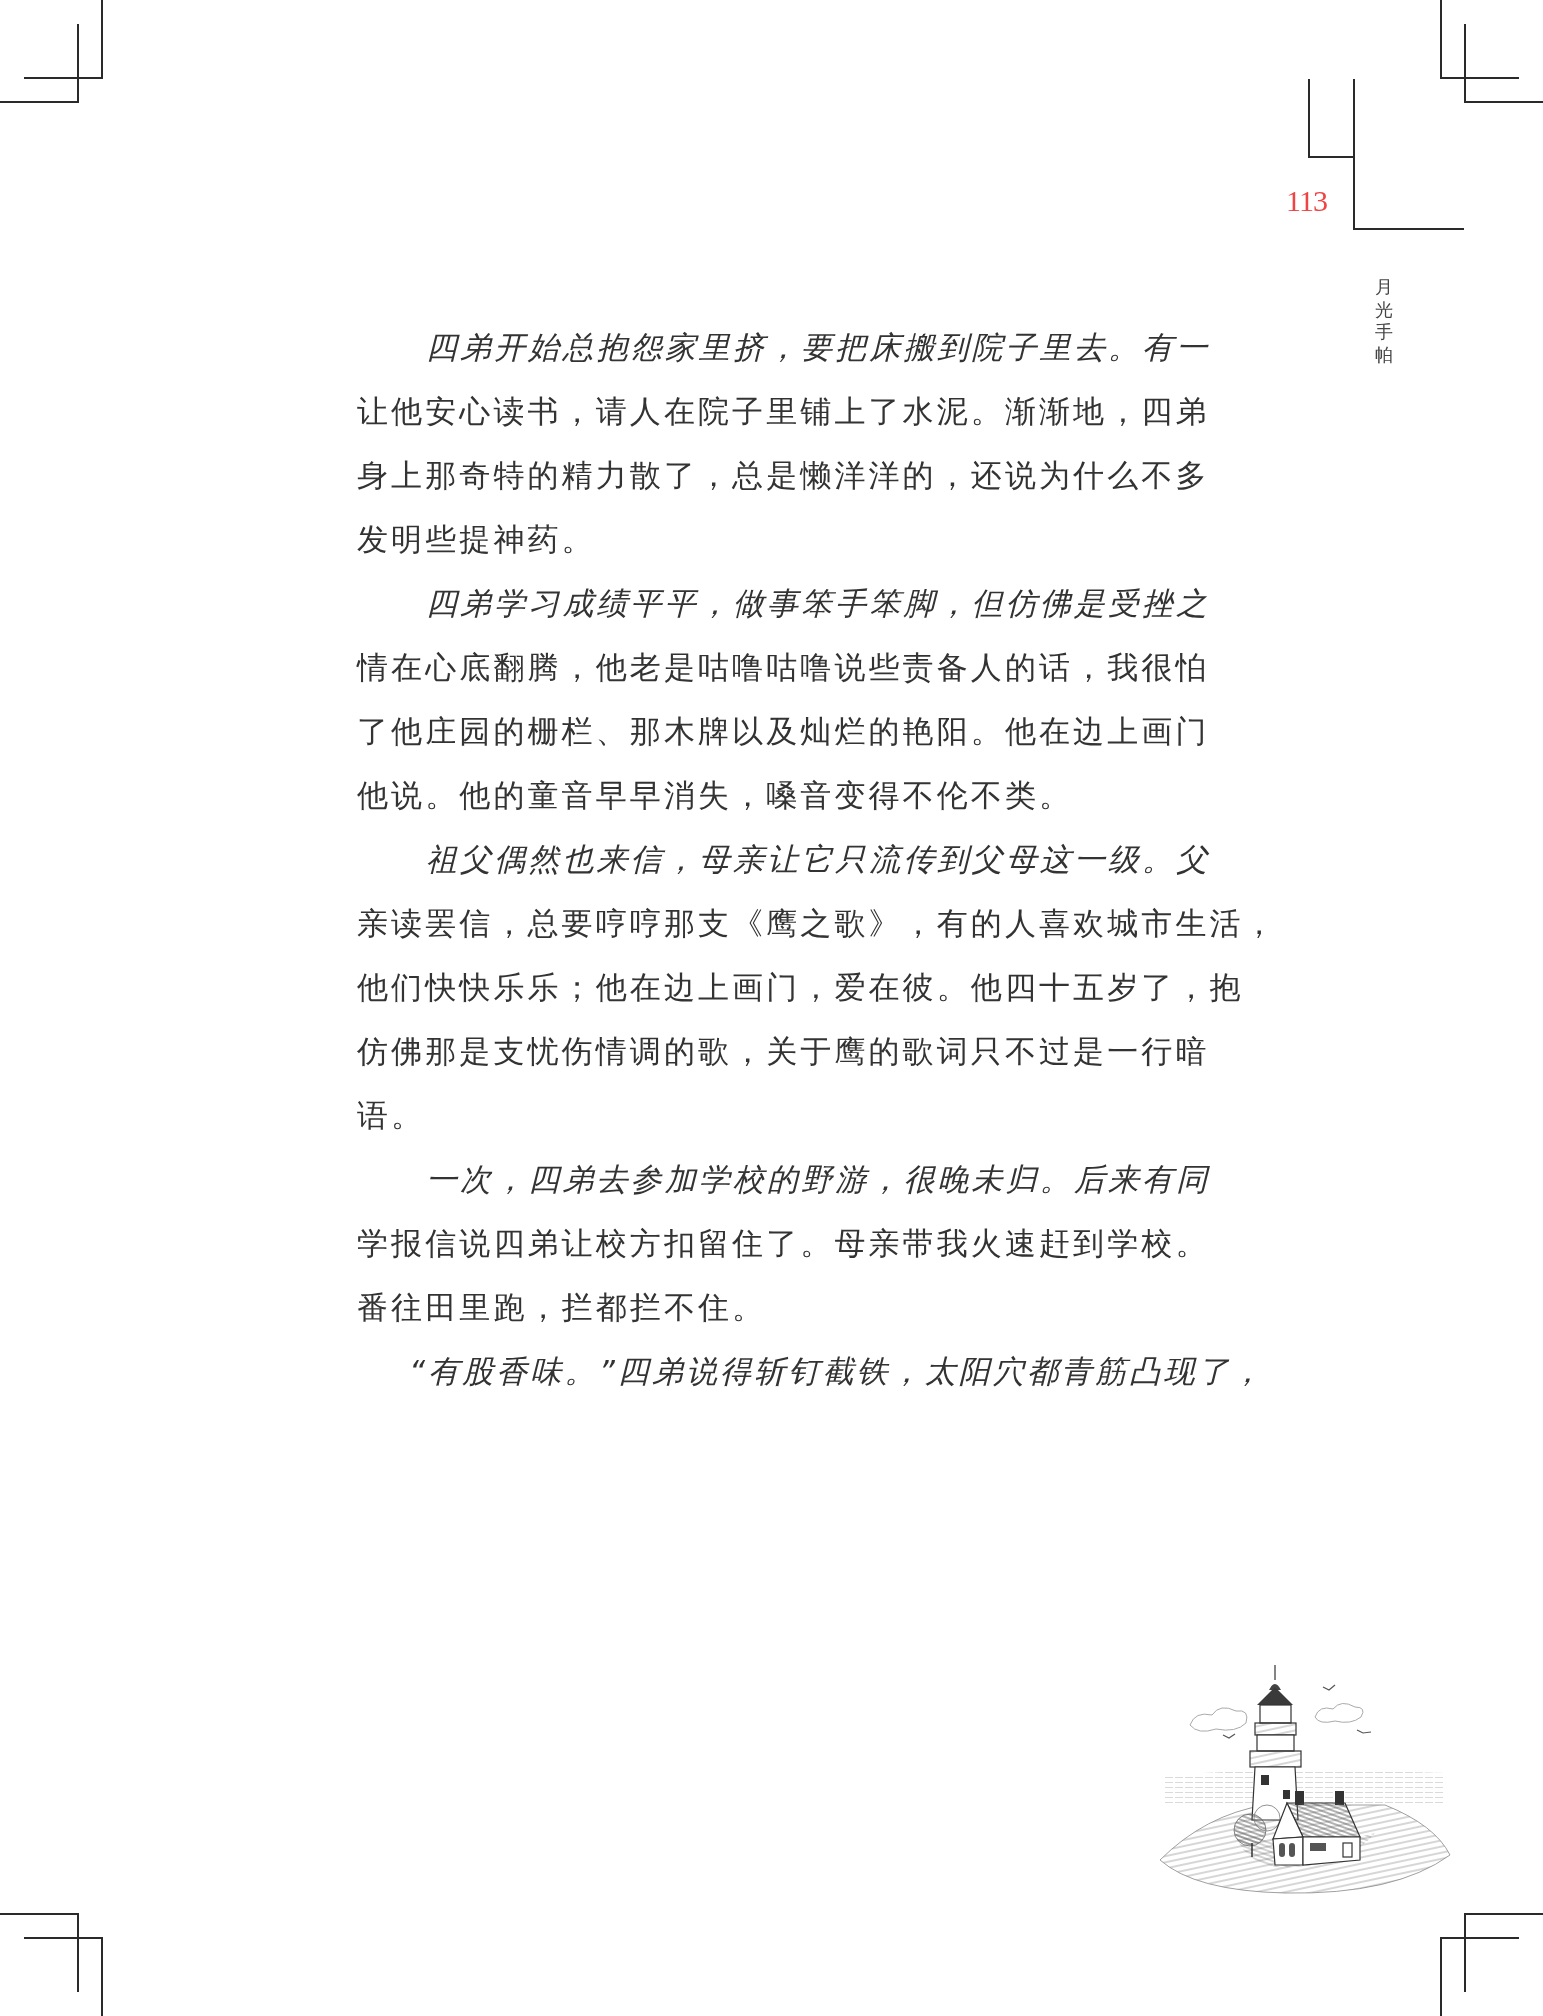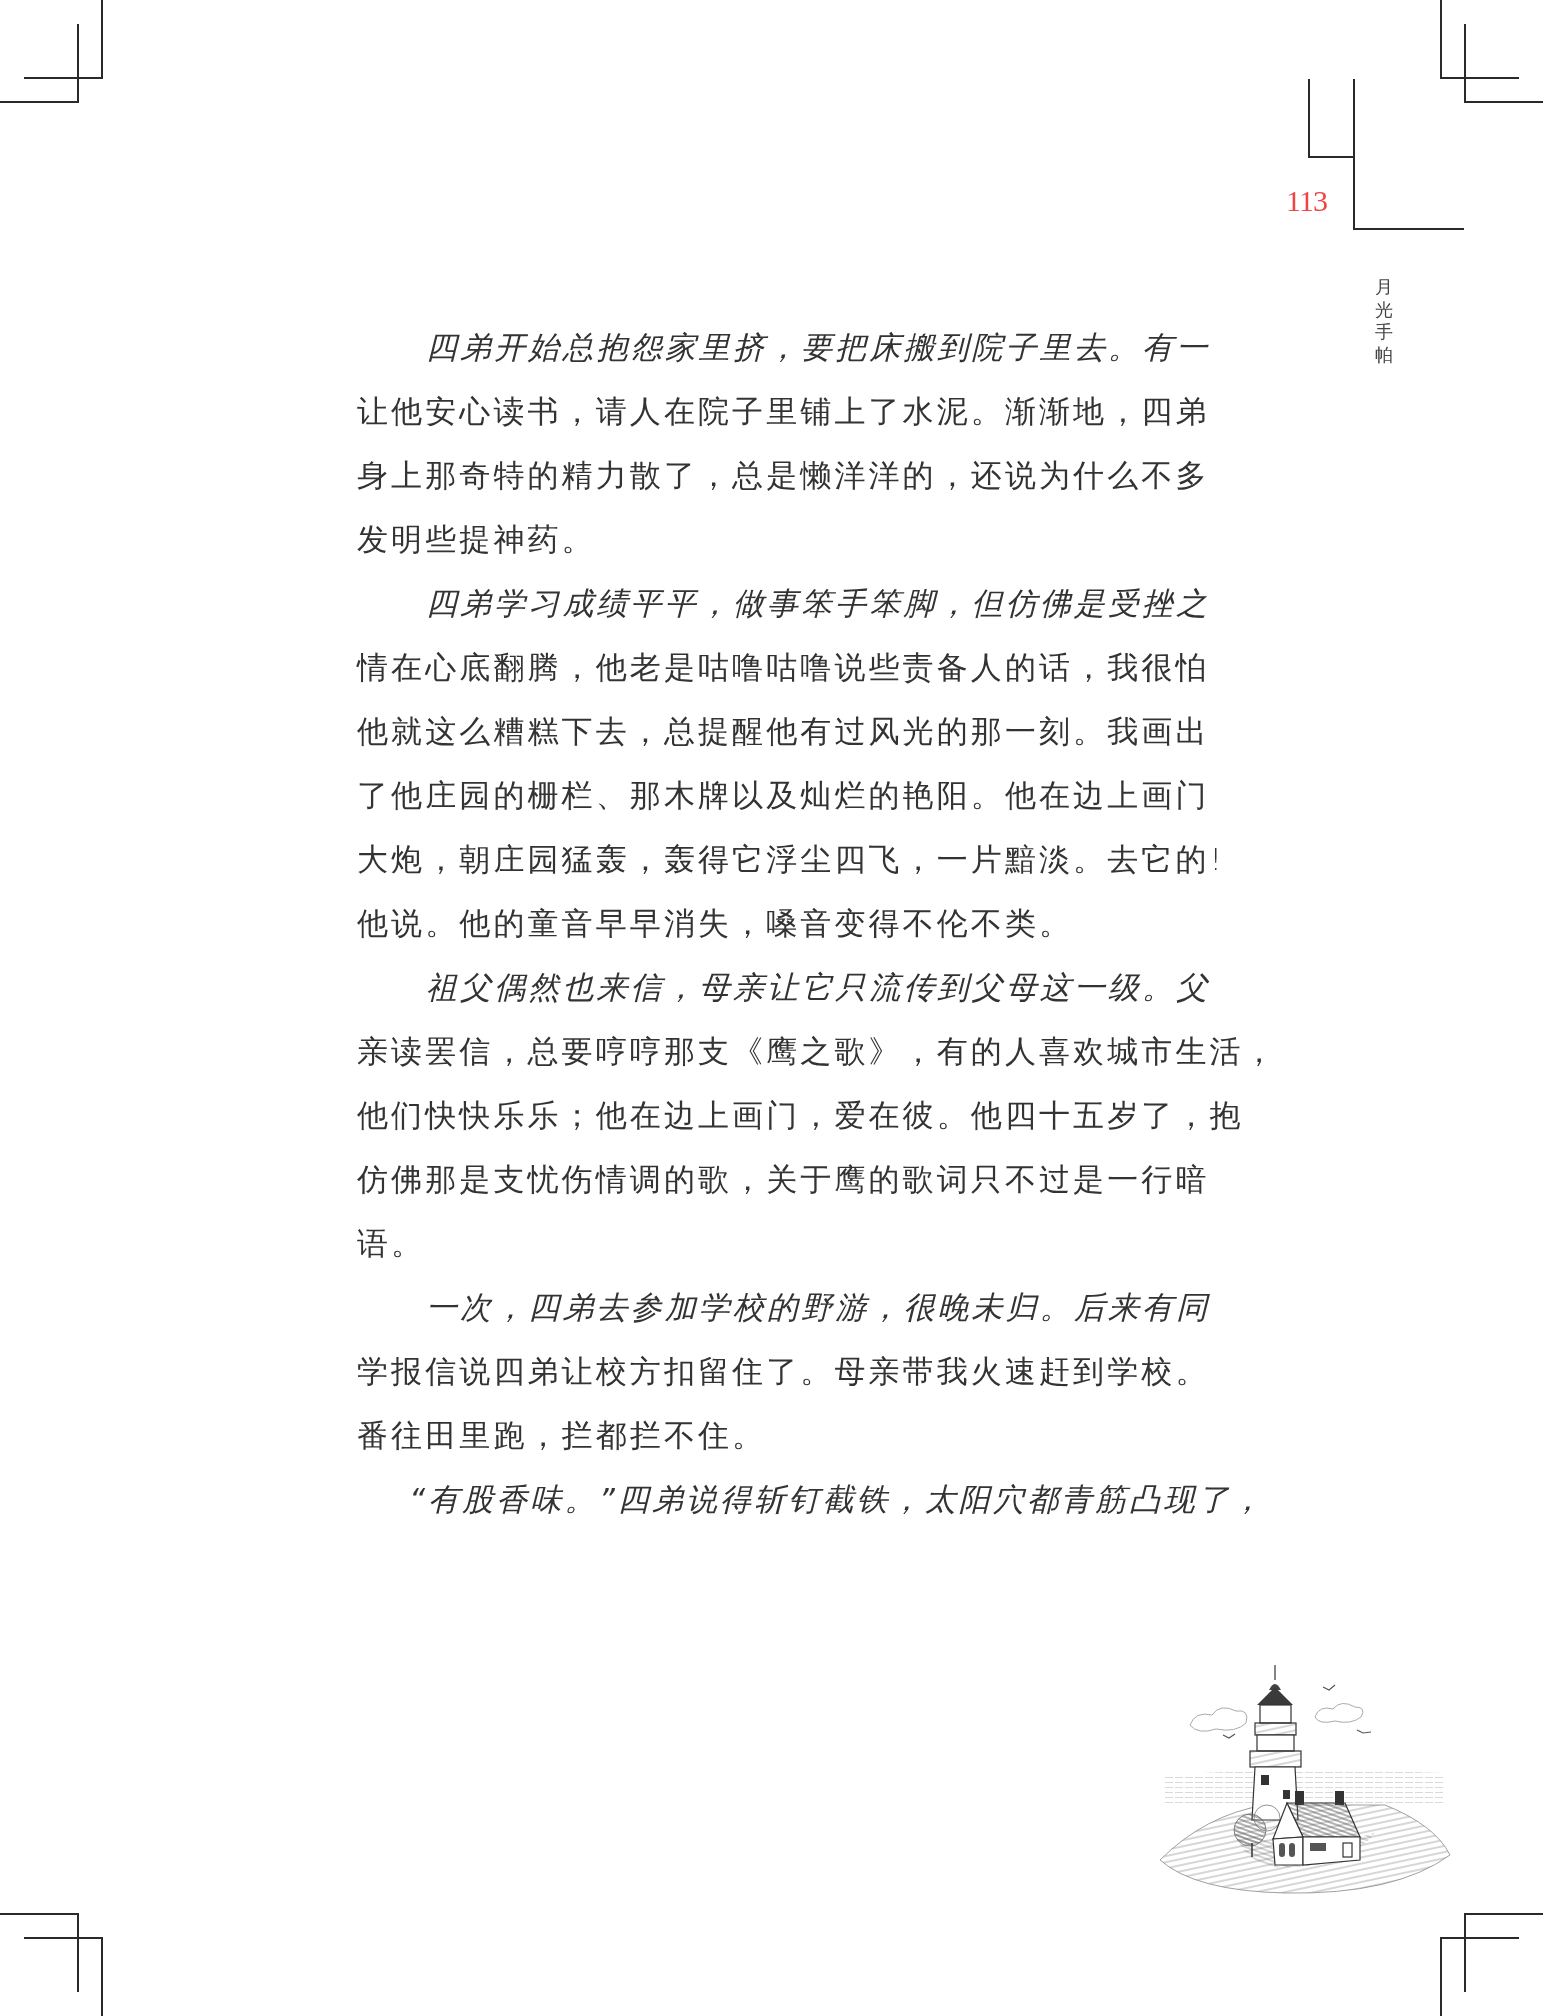--- a/index.html
+++ b/index.html
@@ -67,23 +67,21 @@
 <div class="body-text">
   <div>
     <span class="line indent">四弟开始总抱怨家里挤，要把床搬到院子里去。有一</span>
     <span class="line">让他安心读书，请人在院子里铺上了水泥。渐渐地，四弟</span>
     <span class="line">身上那奇特的精力散了，总是懒洋洋的，还说为什么不多</span>
     <span class="line">发明些提神药。</span>
   </div>
   <div>
     <span class="line indent">四弟学习成绩平平，做事笨手笨脚，但仿佛是受挫之</span>
     <span class="line">情在心底翻腾，他老是咕噜咕噜说些责备人的话，我很怕</span>
-    <span class="line">他就这么糟糕下去，总提醒他有过风光的那一刻。我画出</span>
     <span class="line">了他庄园的栅栏、那木牌以及灿烂的艳阳。他在边上画门</span>
-    <span class="line">大炮，朝庄园猛轰，轰得它浮尘四飞，一片黯淡。去它的!</span>
     <span class="line">他说。他的童音早早消失，嗓音变得不伦不类。</span>
   </div>
   <div>
     <span class="line indent">祖父偶然也来信，母亲让它只流传到父母这一级。父</span>
     <span class="line">亲读罢信，总要哼哼那支《鹰之歌》，有的人喜欢城市生活，</span>
     <span class="line">他们快快乐乐；他在边上画门，爱在彼。他四十五岁了，抱</span>
     <span class="line">仿佛那是支忧伤情调的歌，关于鹰的歌词只不过是一行暗</span>
     <span class="line">语。</span>
   </div>
   <div>

